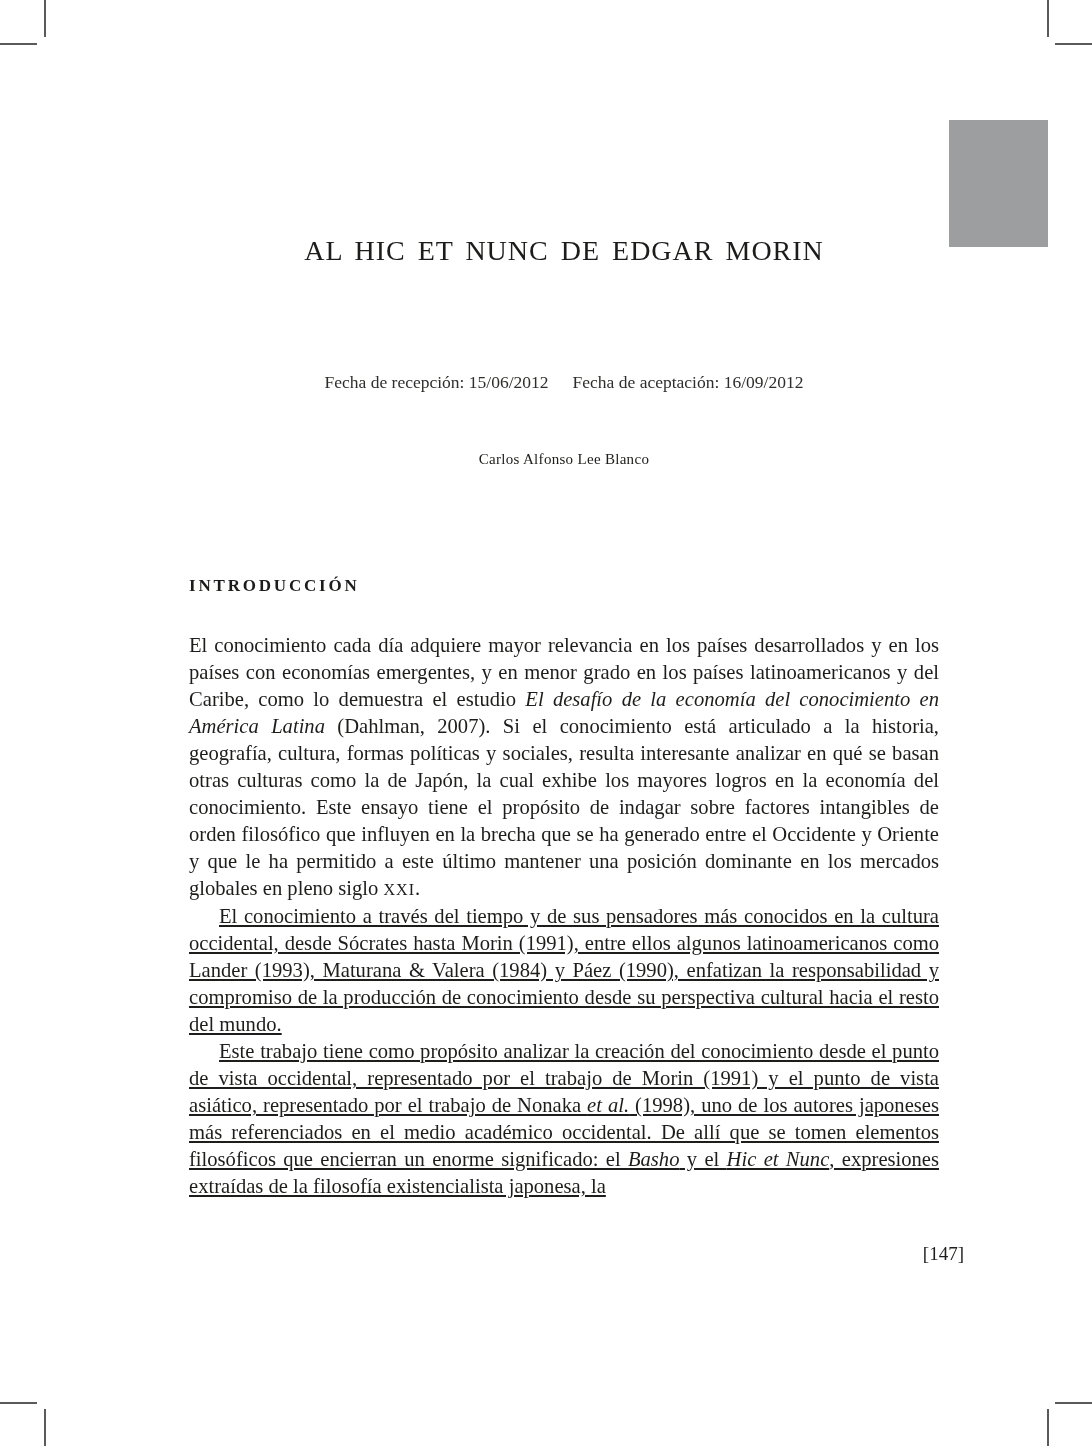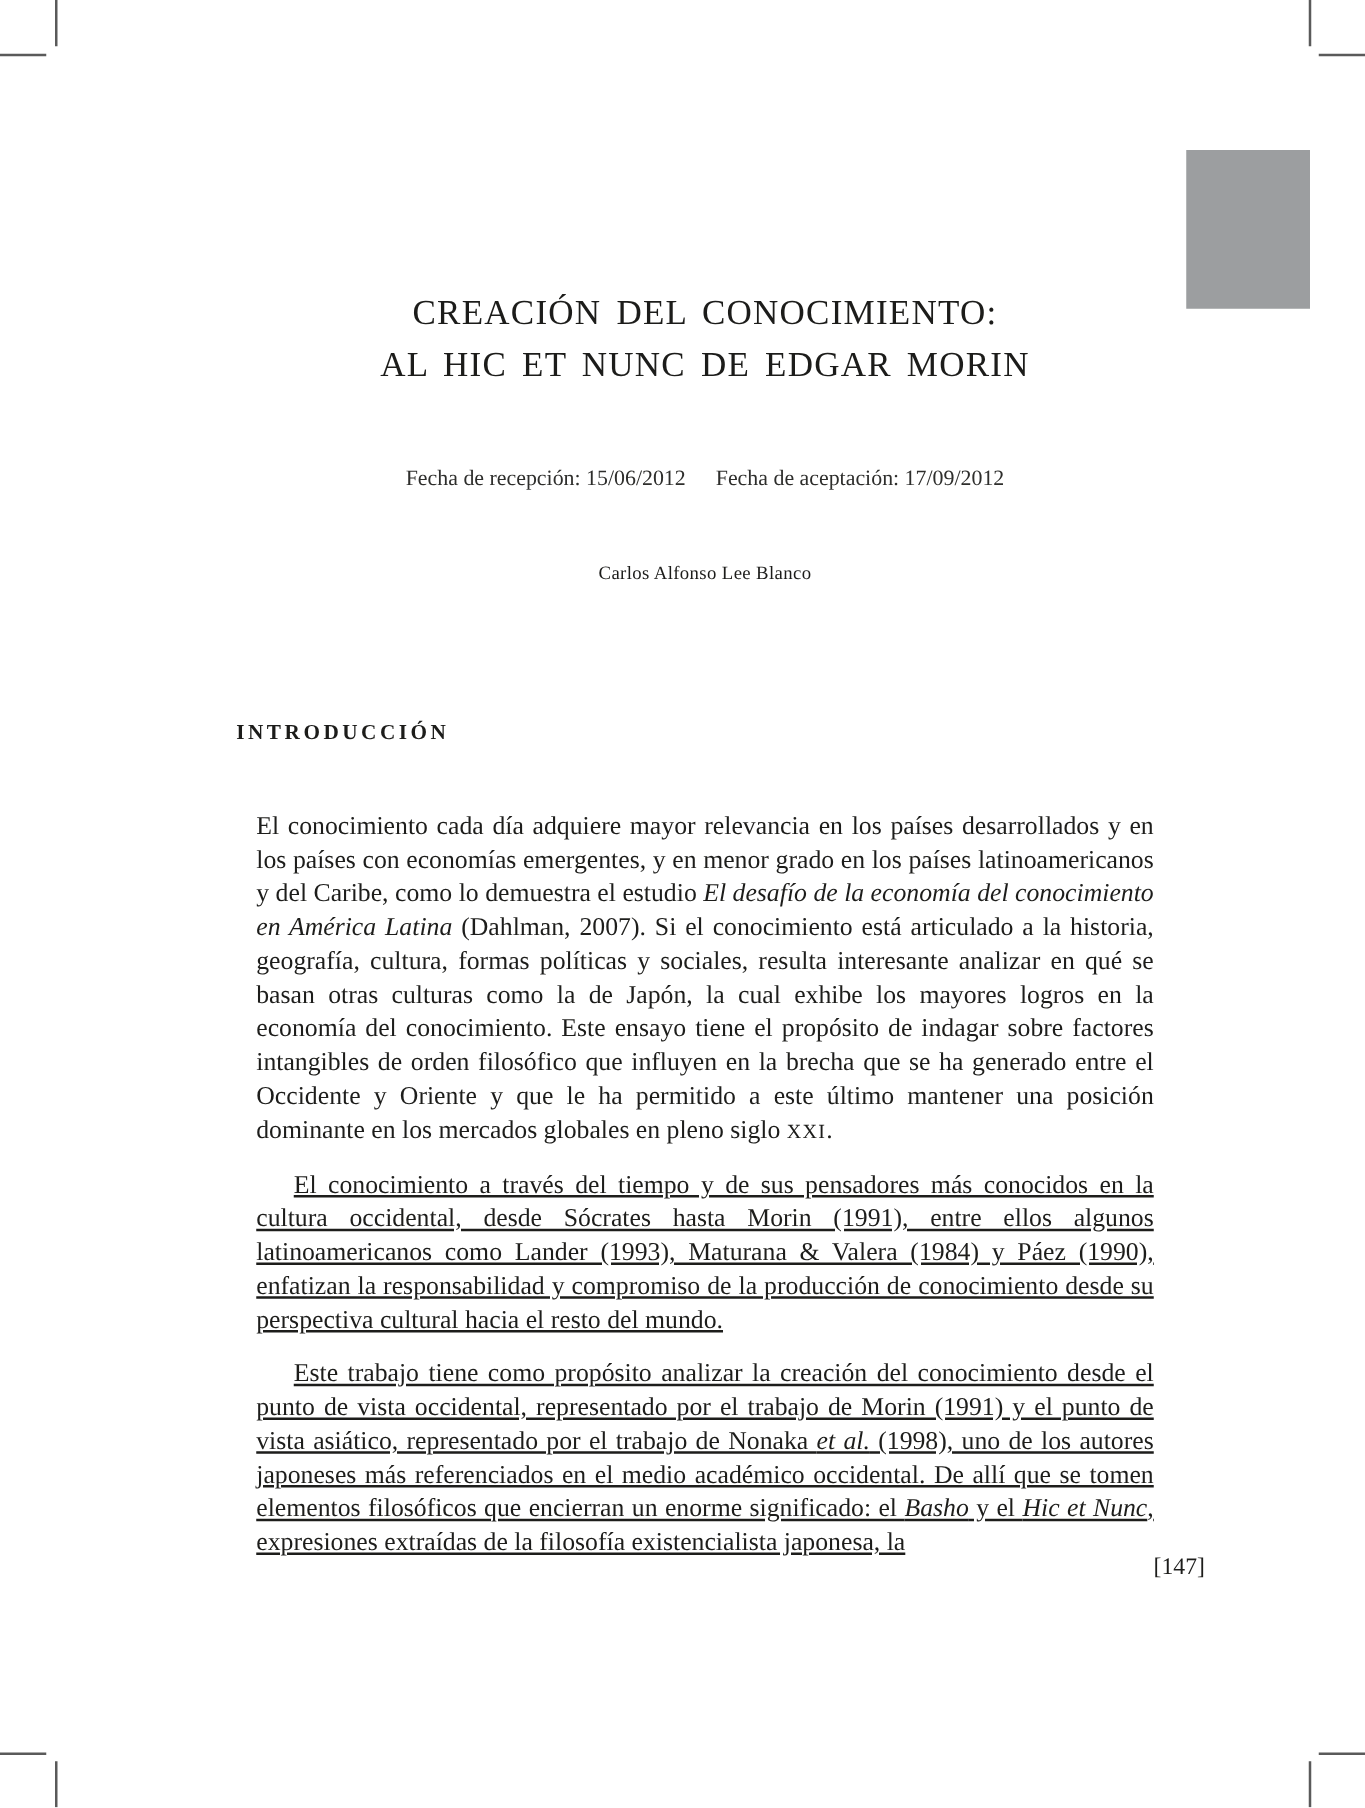--- a/index.html
+++ b/index.html
@@ -81,21 +81,21 @@
     position: absolute;
     left: 189px; top: 632px;
     width: 750px;
     font-size: 20.6px;
     line-height: 27px;
     text-align: justify;
     hyphens: auto;
     -webkit-hyphens: auto;
     color: #1d1d1b;
   }
-  .body-text p { margin: 16px; padding: 0; }
+  .body-text p { margin: 0; padding: 0; }
   .body-text p.indent { text-indent: 30px; text-decoration: underline; }
   .sc { font-size: 0.78em; letter-spacing: 1px; }
 
   .page-number {
     position: absolute;
     left: 164px; top: 1243px;
     width: 800px;
     text-align: right;
     font-size: 19px;
     color: #1d1d1b;
@@ -111,27 +111,26 @@
   <div class="crop v tr-v"></div>
   <div class="crop h tr-h"></div>
   <div class="crop h bl-h"></div>
   <div class="crop v bl-v"></div>
   <div class="crop h br-h"></div>
   <div class="crop v br-v"></div>
 
   <div class="marker-block"></div>
 
   <div class="title-block">
-    <div><span>CREACIÓN DEL CONOCIMIENTO:</span></div>
     <div><span>AL HIC ET NUNC DE EDGAR MORIN</span></div>
   </div>
 
   <div class="date-line">
     <span class="date-item">Fecha de recepción: 15/06/2012</span>
-    <span class="date-item">Fecha de aceptación: 17/09/2012</span>
+    <span class="date-item">Fecha de aceptación: 16/09/2012</span>
   </div>
 
   <div class="author-line">Carlos Alfonso Lee Blanco</div>
 
   <div class="section-heading">INTRODUCCIÓN</div>
 
   <div class="body-text">
     <p><span>El conocimiento cada día adquiere mayor relevancia en los países desarrollados y en los países con economías emergentes, y en menor grado en los países latinoamericanos y del Caribe, como lo demuestra el estudio </span><i>El desafío de la economía del conocimiento en América Latina</i><span> (Dahlman, 2007). Si el conocimiento está articulado a la historia, geografía, cultura, formas políticas y sociales, resulta interesante analizar en qué se basan otras culturas como la de Japón, la cual exhibe los mayores logros en la economía del conocimiento. Este ensayo tiene el propósito de indagar sobre factores intangibles de orden filosófico que influyen en la brecha que se ha generado entre el Occidente y Oriente y que le ha permitido a este último mantener una posición dominante en los mercados globales en pleno siglo </span><span class="sc">XXI</span><span>.</span></p>
     <p class="indent"><span>El conocimiento a través del tiempo y de sus pensadores más conocidos en la cultura occidental, desde Sócrates hasta Morin (1991), entre ellos algunos latinoamericanos como Lander (1993), Maturana &amp; Valera (1984) y Páez (1990), enfatizan la responsabilidad y compromiso de la producción de conocimiento desde su perspectiva cultural hacia el resto del mundo.</span></p>
     <p class="indent"><span>Este trabajo tiene como propósito analizar la creación del conocimiento desde el punto de vista occidental, representado por el trabajo de Morin (1991) y el punto de vista asiático, representado por el trabajo de Nonaka </span><i>et al.</i><span> (1998), uno de los autores japoneses más referenciados en el medio académico occidental. De allí que se tomen elementos filosóficos que encierran un enorme significado: el </span><i>Basho</i><span> y el </span><i>Hic et Nunc</i><span>, expresiones extraídas de la filosofía existencialista japonesa, la</span></p>

